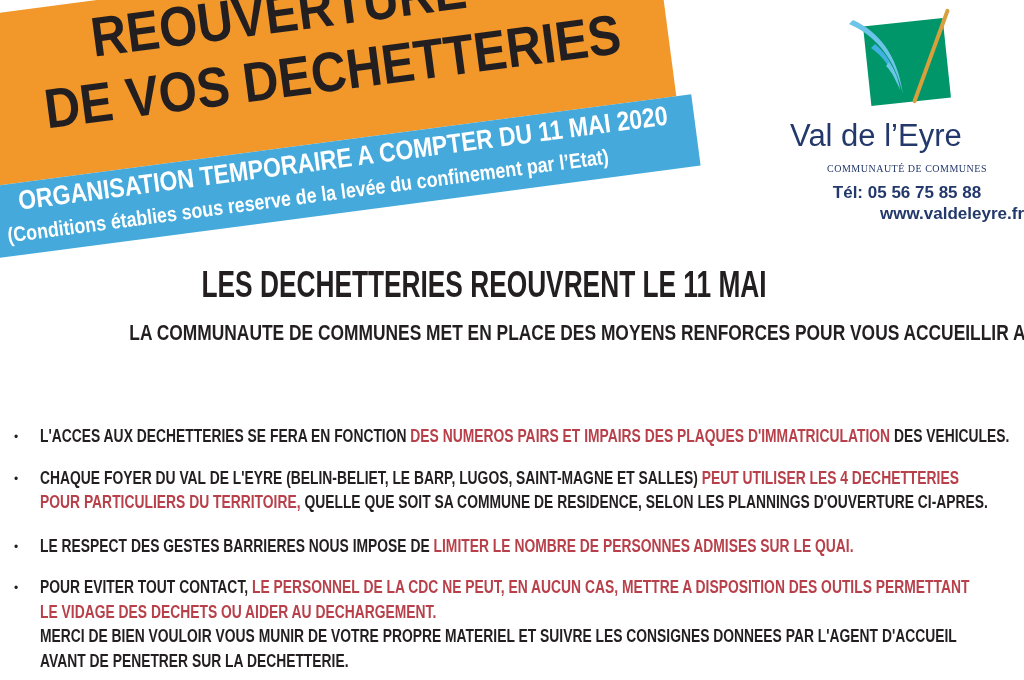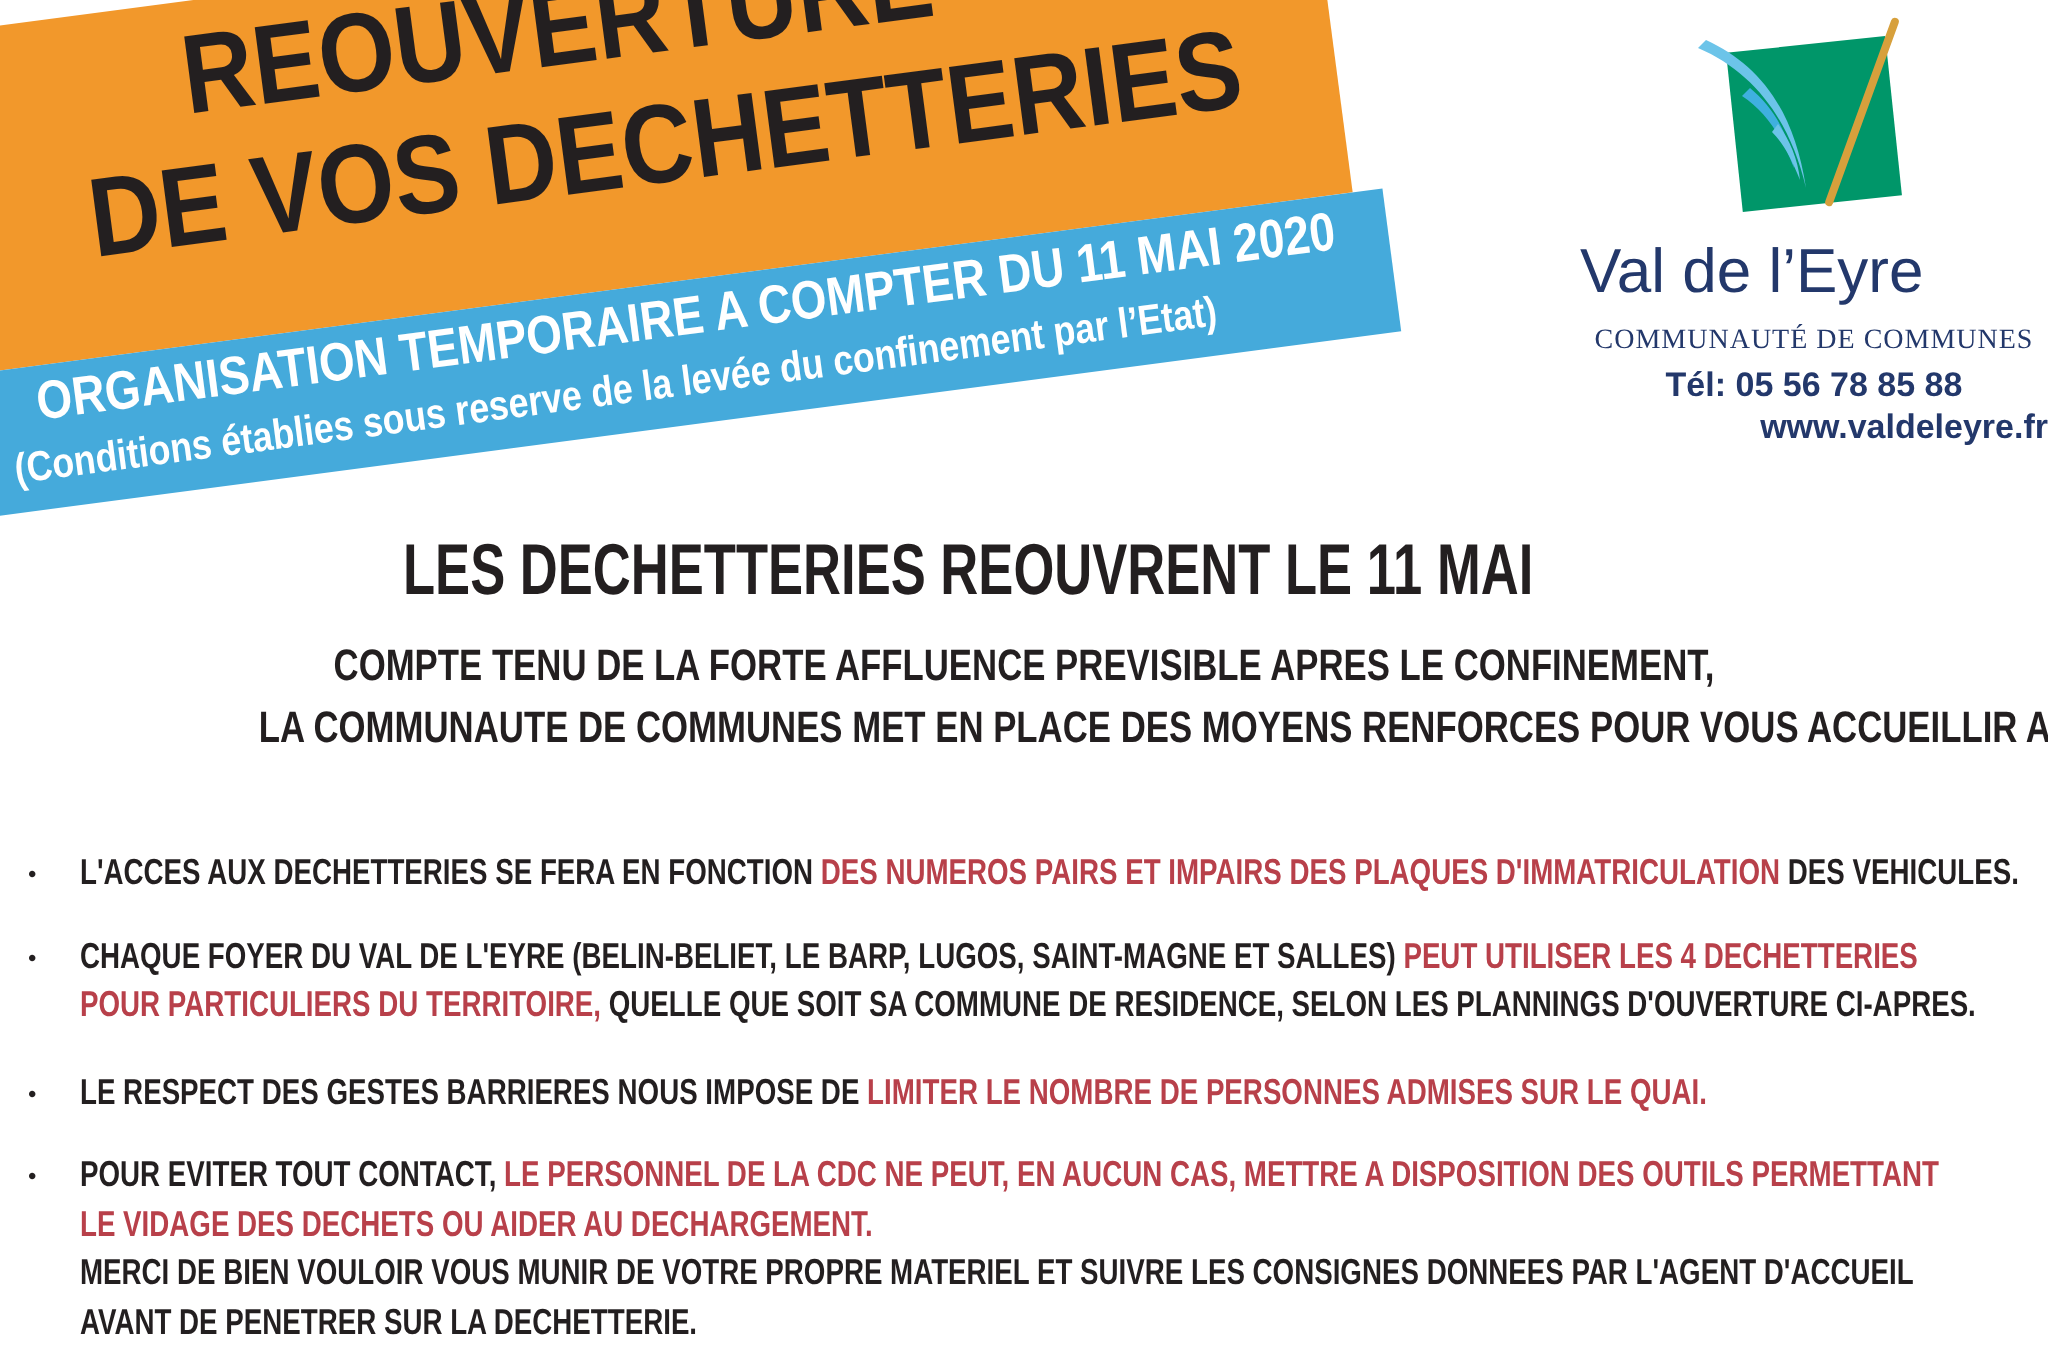--- a/index.html
+++ b/index.html
@@ -32,21 +32,21 @@
 
   
   .logo{position:absolute;left:790px;top:0;width:234px;height:235px;}
   .logo-art{position:absolute;left:55px;top:2px;width:140px;height:120px;}
   .green-square{position:absolute;left:22px;top:20px;width:80px;height:80px;background:var(--green);transform:rotate(-6deg);}
   .gold-bar{position:absolute;left:84px;top:4px;width:4px;height:100px;background:var(--gold);transform:rotate(20deg);border-radius:2px;}
   .swoosh-svg{position:absolute;left:0;top:8px;width:120px;height:100px;}
   .logo-name{position:absolute;left:0;top:118px;width:234px;text-align:left;
     font-family:Liberation Sans, sans-serif;font-size:31px;color:var(--navy);}
   .logo-sub{position:absolute;left:0;top:163px;width:234px;text-align:center;
-    font-family:"Liberation Serif",serif;font-size:14px;letter-spacing:.5px;color:var(--navy);}
+    font-family:"Liberation Serif",serif;font-size:10px;letter-spacing:.5px;color:var(--navy);}
   .logo-phone{position:absolute;left:0;top:183px;width:234px;text-align:center;
     font-weight:bold;font-size:17px;color:var(--navy);}
   .logo-site{position:absolute;left:0;top:204px;width:234px;text-align:right;
     font-weight:bold;font-size:17px;color:var(--navy);}
 
   
   .title{position:absolute;left:0;top:264px;width:968px;text-align:center;}
   .title span{display:inline-block;white-space:nowrap;font-weight:bold;font-size:36px;
     color:var(--text);transform:scaleX(.73);transform-origin:50% 0;}
   .intro{position:absolute;left:0;top:317px;width:1024px;text-align:center;}
@@ -86,30 +86,29 @@
       <div class="green-square"></div>
       <svg class="swoosh-svg" viewBox="0 0 120 100" xmlns="http://www.w3.org/2000/svg">
         <path d="M8,10 C34,22 52,44 58,84 C50,50 32,26 4,14 Z" fill="#6CC4E9"></path>
         <path d="M30,34 C42,44 50,58 52,74 C46,58 38,46 26,38 Z" fill="#3FB0DF"></path>
         <path d="M44,52 C50,60 54,70 55,80 C51,70 47,62 41,56 Z" fill="#6CC4E9"></path>
       </svg>
       <div class="gold-bar"></div>
     </div>
     <div class="logo-name">Val de l’Eyre</div>
     <div class="logo-sub">COMMUNAUTÉ DE COMMUNES</div>
-    <div class="logo-phone">Tél: 05 56 78 85 88</div>
+    <div class="logo-phone">Tél: 05 56 75 85 88</div>
     <div class="logo-site">www.valdeleyre.fr</div>
   </div>
 
   <div class="title">
     <span>LES DECHETTERIES REOUVRENT LE 11 MAI</span>
   </div>
 
   <div class="intro">
-    <div class="intro-line"><span>COMPTE TENU DE LA FORTE AFFLUENCE PREVISIBLE APRES LE CONFINEMENT,</span></div>
     <div class="intro-line"><span>LA COMMUNAUTE DE COMMUNES MET EN PLACE DES MOYENS RENFORCES POUR VOUS ACCUEILLIR AU MIEUX,</span></div>
   </div>
 
   <div class="bullets">
       <div class="bullet-item m1">
         <span class="bullet-dot">•</span>
         <div class="bullet-text"><span class="black">L'ACCES AUX DECHETTERIES SE FERA EN FONCTION </span><span class="red">DES NUMEROS PAIRS ET IMPAIRS DES PLAQUES D'IMMATRICULATION </span><span class="black">DES VEHICULES.</span></div>
       </div>
       <div class="bullet-item m2">
         <span class="bullet-dot">•</span>

